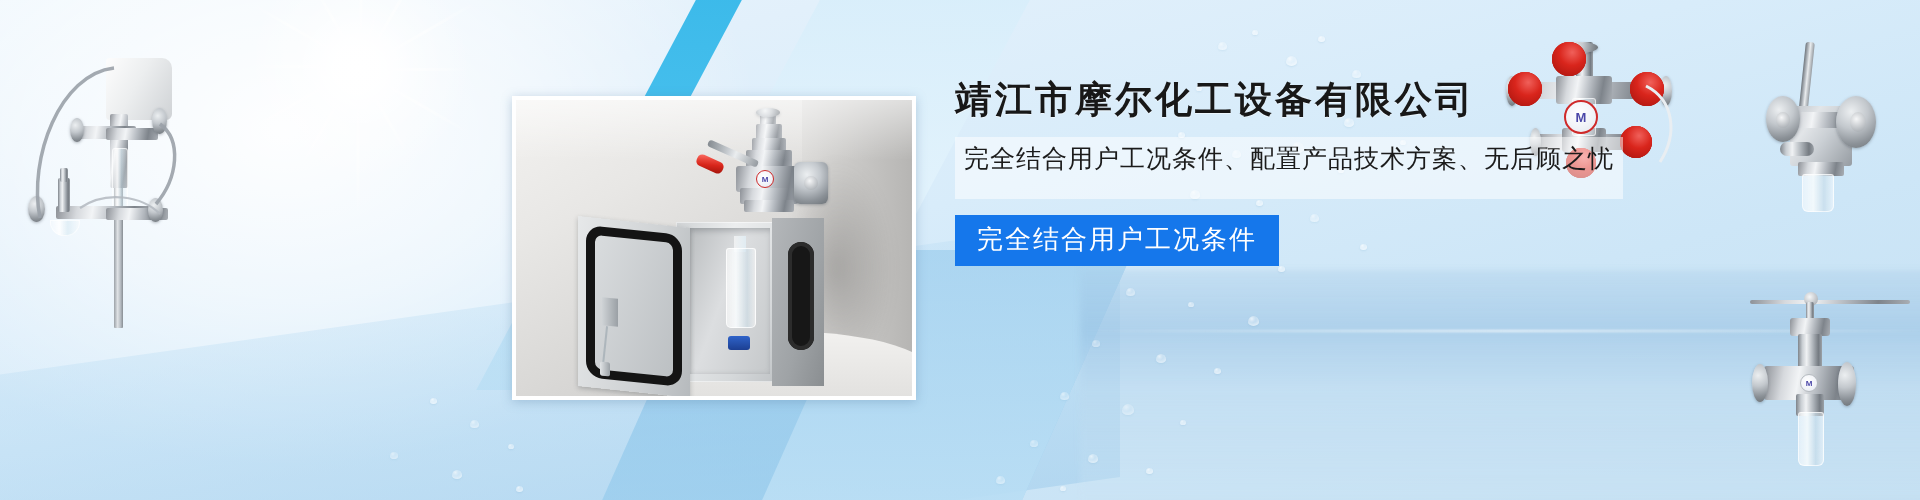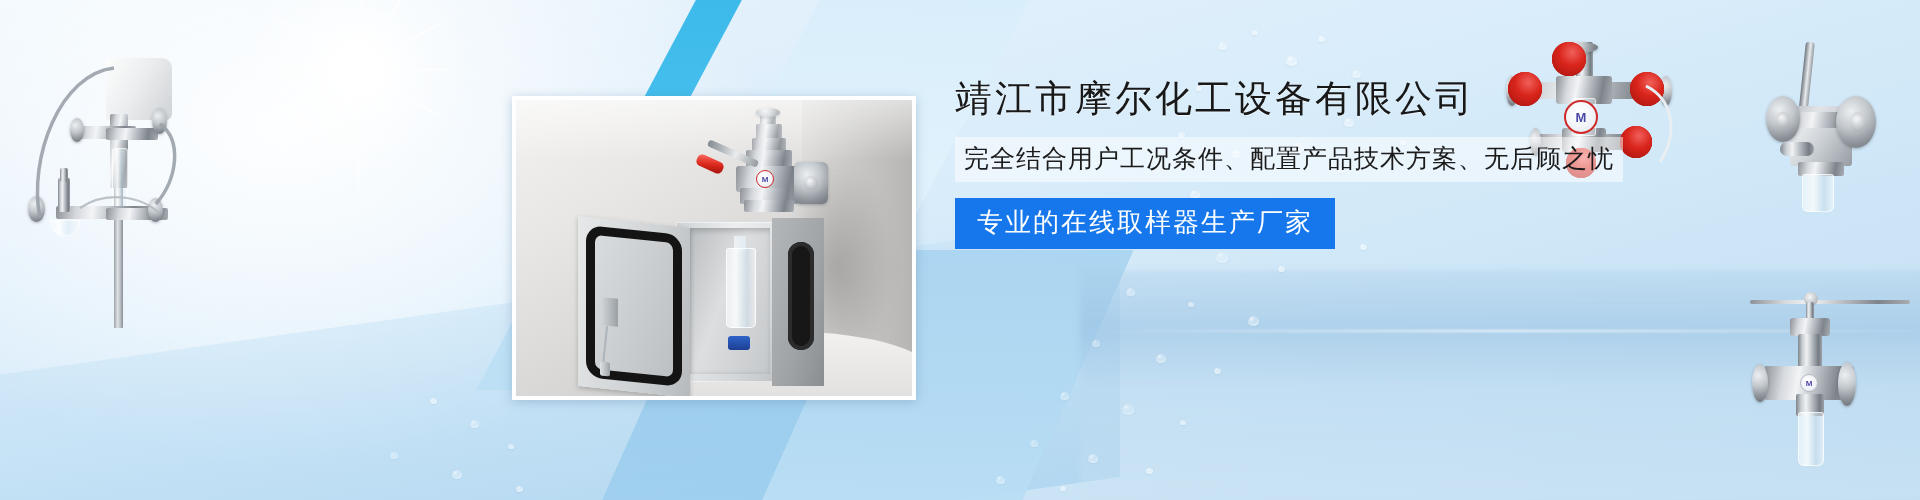--- a/index.html
+++ b/index.html
@@ -222,36 +222,36 @@
   .valve-assy{position:absolute;left:196px;top:8px;width:130px;height:122px;}
   .photo-overlay-tl{
     position:absolute;left:0;top:0;width:100%;height:60px;
     background:linear-gradient(to bottom,rgba(255,255,255,.55),rgba(255,255,255,0));
   }
 
   
   #text-block{position:absolute;left:955px;top:78px;width:680px;}
   .company-name{
     font-family:"DejaVu Serif","Liberation Serif",serif;
-    font-size:37px;line-height:1.15;font-weight:normal;color:#181818;
+    font-size:37px;line-height:1.15;font-weight:bold;color:#181818;
     letter-spacing:3px;white-space:nowrap;
     text-shadow:0 1px 0 rgba(255,255,255,.5);
   }
   .tagline-hl{
     display:inline-block;margin-top:14px;
     background:#1577eb;color:#fff;
     font-size:33px;font-weight:bold;letter-spacing:3px;
     padding:7px 14px 9px 14px;white-space:nowrap;
     text-shadow:0 1px 2px rgba(0,0,0,.18);
   }
   .subline{
     display:inline-block;margin-top:16px;
     background:rgba(255,255,255,.52);
     color:#1b1b1b;font-size:25px;letter-spacing:1px;
-    padding:5px 9px 7px 9px;white-space:nowrap;text-align:center;
+    padding:5px 9px 24px 9px;white-space:nowrap;text-align:center;
   }
   .custom-hl{
     display:inline-block;margin-top:16px;
     background:#1577eb;color:#fff;
     font-size:26px;letter-spacing:2px;
     padding:7px 22px 9px 22px;white-space:nowrap;
   }
   .eng-note{
     margin-top:15px;width:418px;
     font-family:"DejaVu Serif","Liberation Serif",serif;
@@ -470,17 +470,17 @@
     <div class="flange" style="position:absolute;left:-20px;top:82px;width:16px;height:38px;"></div>
     <div class="flange" style="position:absolute;left:66px;top:80px;width:18px;height:44px;"></div>
     <div class="metal-v" style="position:absolute;left:24px;top:112px;width:28px;height:22px;"></div>
     <div class="bottle" style="left:26px;top:130px;width:24px;height:52px;"></div>
     <div class="logobadge" style="left:28px;top:92px;width:16px;height:16px;font-size:8px;border-width:1px;border-color:#b6bbc0;">M</div>
   </div>
 
   <div id="text-block">
     <div class="company-name">靖江市摩尔化工设备有限公司</div>
     <div><span class="subline">完全结合用户工况条件、配置产品技术方案、无后顾之忧</span></div>
-    <div><span class="custom-hl">专业的在线取样器生产厂家</span></div>
+    <div><span class="custom-hl">完全结合用户工况条件</span></div>
   </div>
 
 
 </div>
 
 </body></html>

